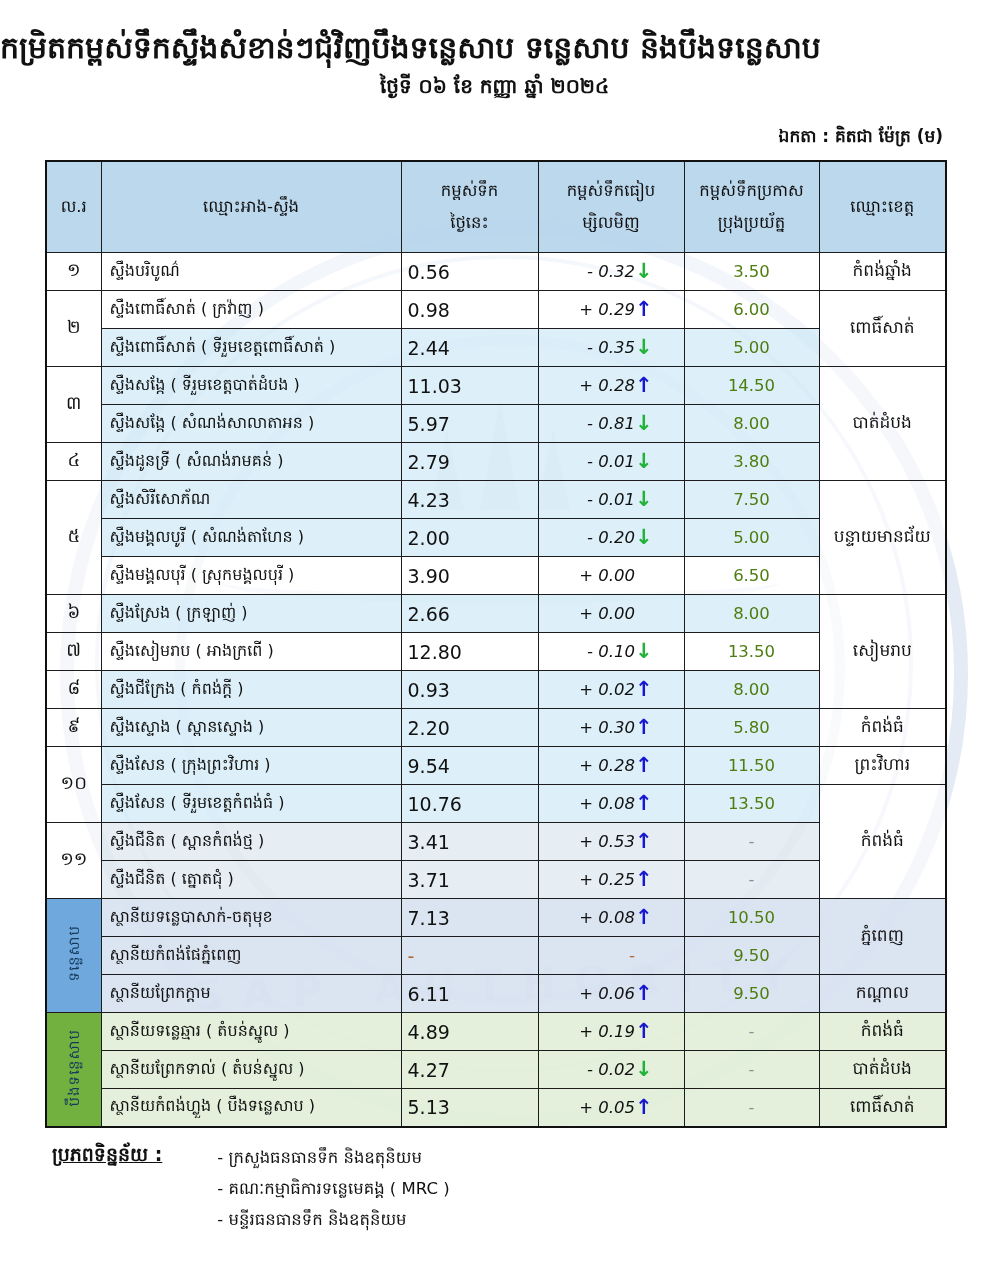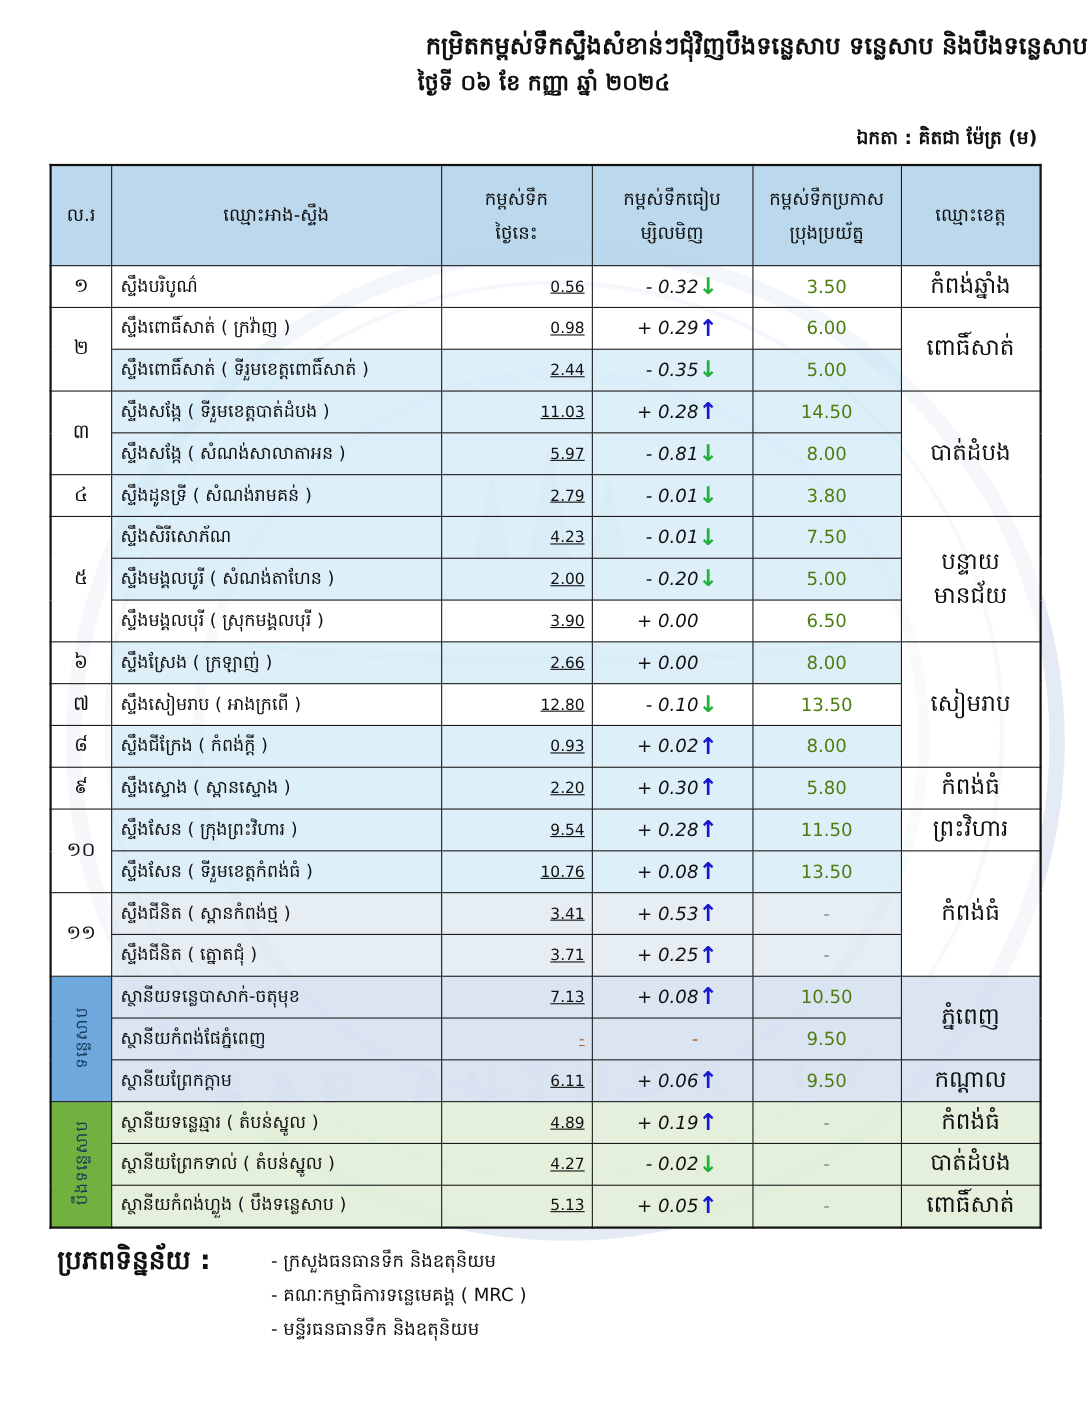--- a/index.html
+++ b/index.html
@@ -23,39 +23,39 @@
   .wm-t2{left:10px;width:34px;height:80px;clip-path:polygon(50% 0,100% 100%,0 100%);}
   .wm-t3{left:116px;width:34px;height:80px;clip-path:polygon(50% 0,100% 100%,0 100%);}
   .wm-wave{position:absolute;left:220px;top:560px;width:560px;height:34px;border-radius:50%;
     border-bottom:10px solid rgba(150,180,215,0.18);opacity:.8;}
   .wm-text{position:absolute;left:180px;top:960px;width:640px;text-align:center;
     font-size:42px;font-weight:bold;letter-spacing:18px;color:rgba(140,155,180,0.25);
     transform:rotate(-2deg);}
 
   
   .doc-header{position:relative;z-index:2;padding-top:28px;}
-  .doc-title{text-align:right;font-weight:bold;font-size:22px;line-height:1.35;padding-left:20px;}
+  .doc-title{text-align:left;font-weight:bold;font-size:30px;line-height:1.35;}
   .doc-date{text-align:center;font-weight:bold;font-size:20px;margin-top:4px;}
   .doc-unit{text-align:right;font-weight:bold;font-size:17px;margin:22px 46px 10px 0;}
 
   
   .tbl-wrap{position:relative;z-index:1;margin:6px 0 0 45px;width:900px;}
   table{border-collapse:collapse;width:900px;table-layout:fixed;background:transparent;}
   td,th{border:1px solid #1c1c1c;padding:0 6px;box-sizing:border-box;}
   table{border:2px solid #111;}
   thead th{
     background:rgba(184,214,236,0.95);
     height:92px;font-weight:normal;font-size:16.5px;color:#0d0d0d;
     text-align:center;vertical-align:middle;line-height:1.9;
   }
   tbody td{height:38px;font-size:16px;vertical-align:middle;}
   .no-cell{background:rgba(255,255,255,0.62);text-align:center;font-size:18px;}
-  .prov-cell{background:rgba(255,255,255,0.62);text-align:center;font-size:21px;}
+  .prov-cell{background:rgba(255,255,255,0.62);text-align:center;font-size:17px;}
   .name-cell{text-align:left;padding-left:8px;}
-  .val-cell{text-align:right;font-size:14px;text-decoration:underline;}
+  .val-cell{text-align:left;font-size:19px;}
   .change-cell{display:table-cell;}
   .chg-wrap{display:flex;align-items:center;}
   .chg-val{flex:0 0 68%;text-align:right;font-size:16.5px;font-style:italic;}
   .arrow{flex:0 0 30%;text-align:left;font-weight:bold;font-size:21px;line-height:1;}
   .arrow-up{color:#1717cf;}
   .arrow-down{color:#22b23a;}
   .warn-cell{text-align:center;color:#4d7c0f;font-size:16.5px;}
   .warn-cell.dash{color:#8a8f98;}
   .odash{color:#b4652a;}
 
@@ -67,21 +67,21 @@
   .sec-boeng{background:rgba(226,239,216,0.92);}
 
   .group-cell{padding:0;text-align:center;vertical-align:middle;}
   .g0{background:#6fa8dc;}
   .g1{background:#72b140;}
   .vlabel{writing-mode:vertical-rl;transform:rotate(180deg);font-size:15px;color:#143a5c;
     letter-spacing:1px;display:inline-block;max-height:108px;}
 
   
   .doc-footer{position:relative;z-index:2;margin:14px 0 0 52px;display:flex;}
-  .src-label{font-weight:bold;font-size:24px;white-space:nowrap;}
+  .src-label{font-weight:bold;font-size:19px;text-decoration:underline;white-space:nowrap;}
   .src-list{margin-left:55px;}
   .src-item{font-size:16.5px;line-height:1.9;}
 </style>
 </head>
 <body>
 
 <div class="page">
 
   <div class="watermark">
     <div class="wm-circle wm-c1"></div>

